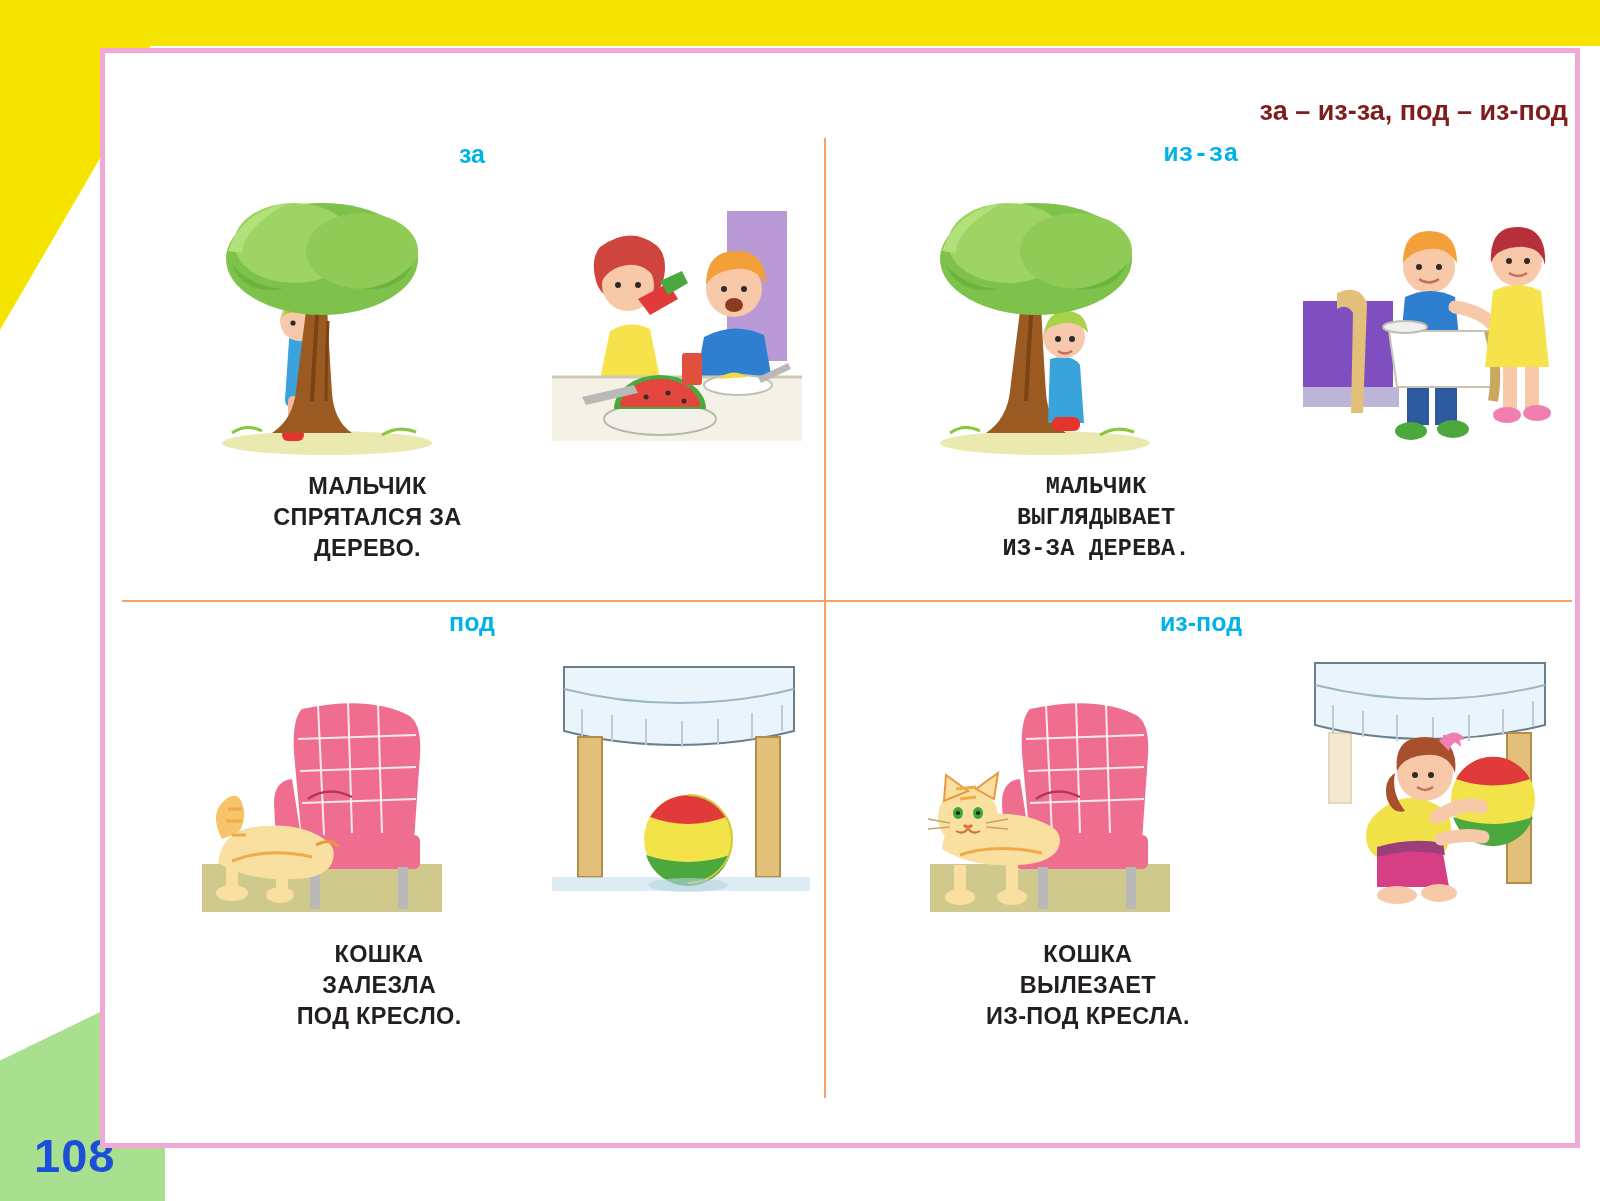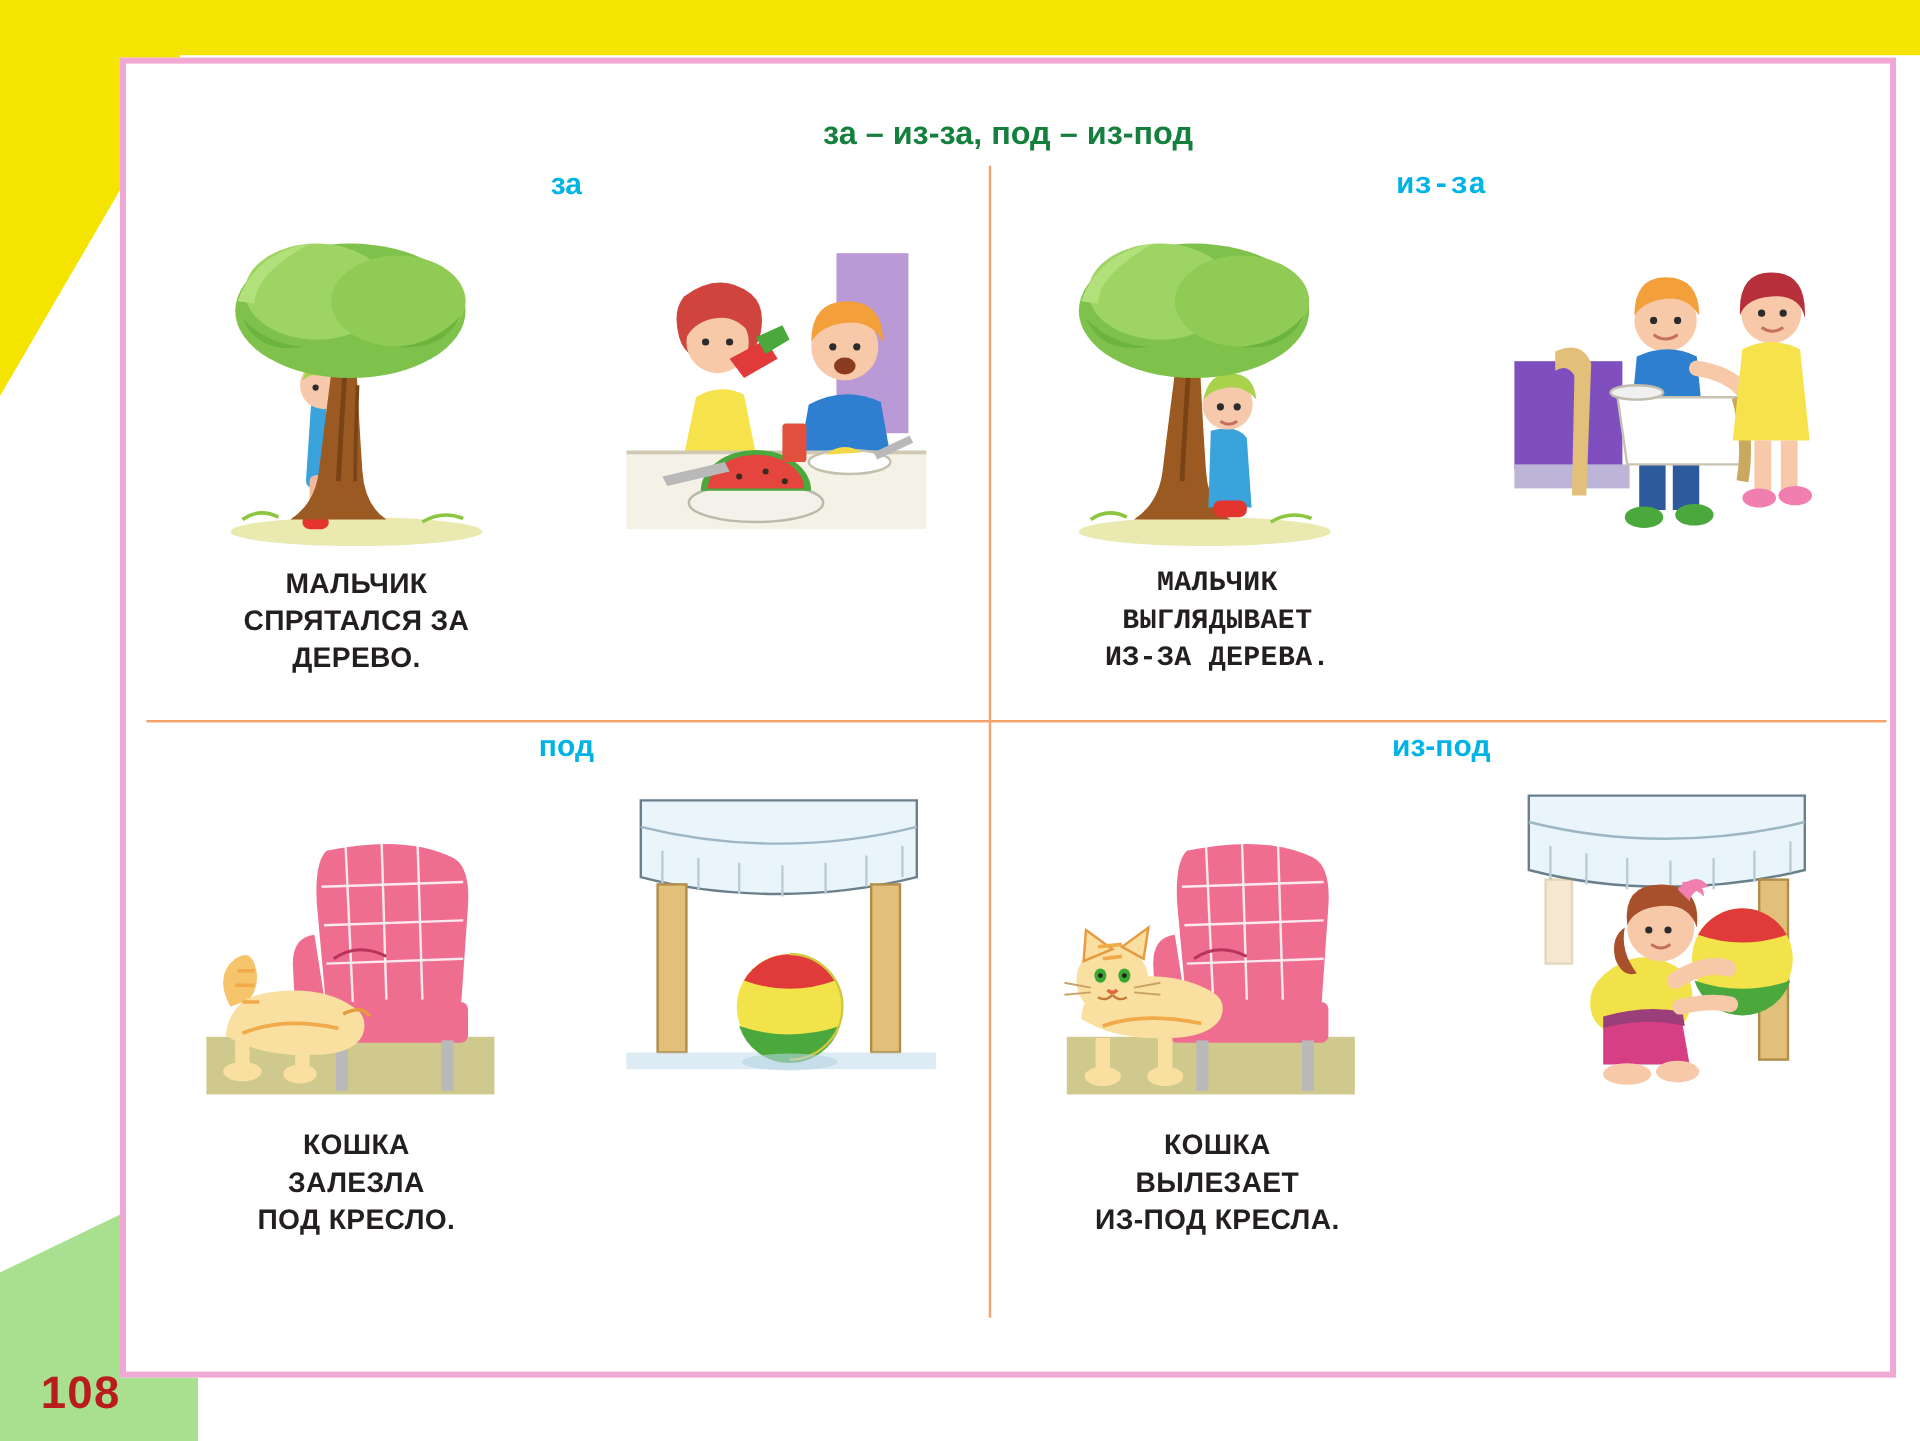--- a/index.html
+++ b/index.html
@@ -38,23 +38,23 @@
     position: absolute;
     left: 0; bottom: 0;
     width: 165px; height: 190px;
     background: #a8e08f;
     clip-path: polygon(0 26%, 62% 0, 100% 18%, 100% 100%, 0 100%);
   }
   .page-number {
     position: absolute;
     left: 34px;
     bottom: 18px;
-    font-size: 38px;
+    font-size: 47px;
     font-weight: bold;
-    color: #b91c1c;
+    color: #1d4ed8;
     letter-spacing: 1px;
   }
   
   .card {
     position: absolute;
     left: 100px;
     top: 48px;
     width: 1480px;
     height: 1100px;
     border: 5px solid #f2a8d4;
@@ -64,24 +64,24 @@
   .card-inner {
     position: absolute;
     inset: 7px;
     background: #ffffff;
   }
   .header-title {
     position: absolute;
     top: 36px;
     left: 0;
     width: 100%;
-    text-align: center;
+    text-align: right;
     font-size: 27px;
     font-weight: bold;
-    color: #15803d;
+    color: #7f1d1d;
   }
   
   .v-divider {
     position: absolute;
     left: 712px;
     top: 78px;
     width: 2px;
     height: 960px;
     background: #f4a26a;
   }
@@ -112,21 +112,21 @@
   }
   .pair {
     display: flex;
     justify-content: space-around;
     align-items: flex-start;
   }
   .cell {
     width: 47%;
     display: flex;
     flex-direction: column;
-    align-items: center;
+    align-items: flex-end;
   }
   .art {
     width: 270px;
     height: 280px;
     position: relative;
   }
   .caption {
     margin-top: 10px;
     text-align: center;
     font-size: 23.5px;

